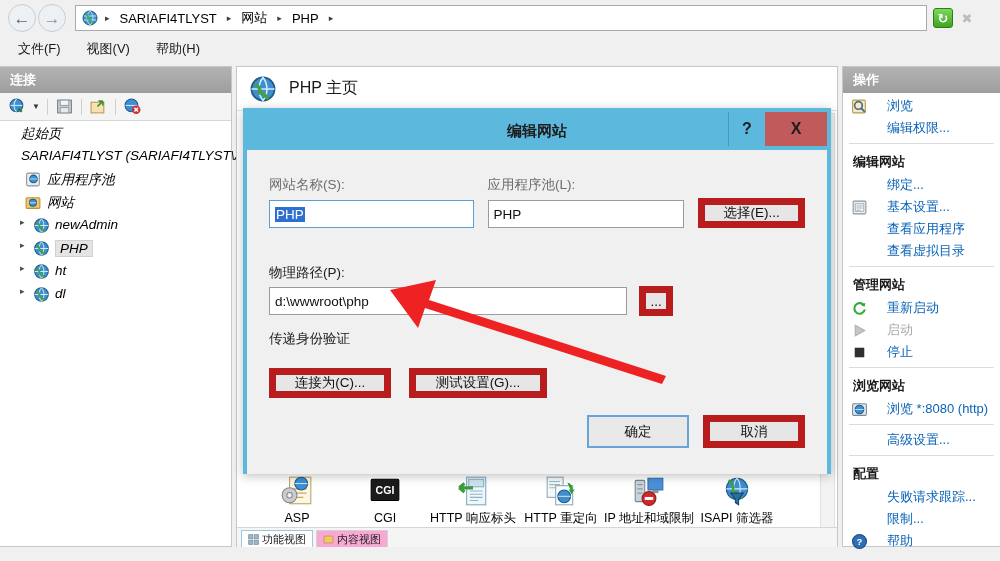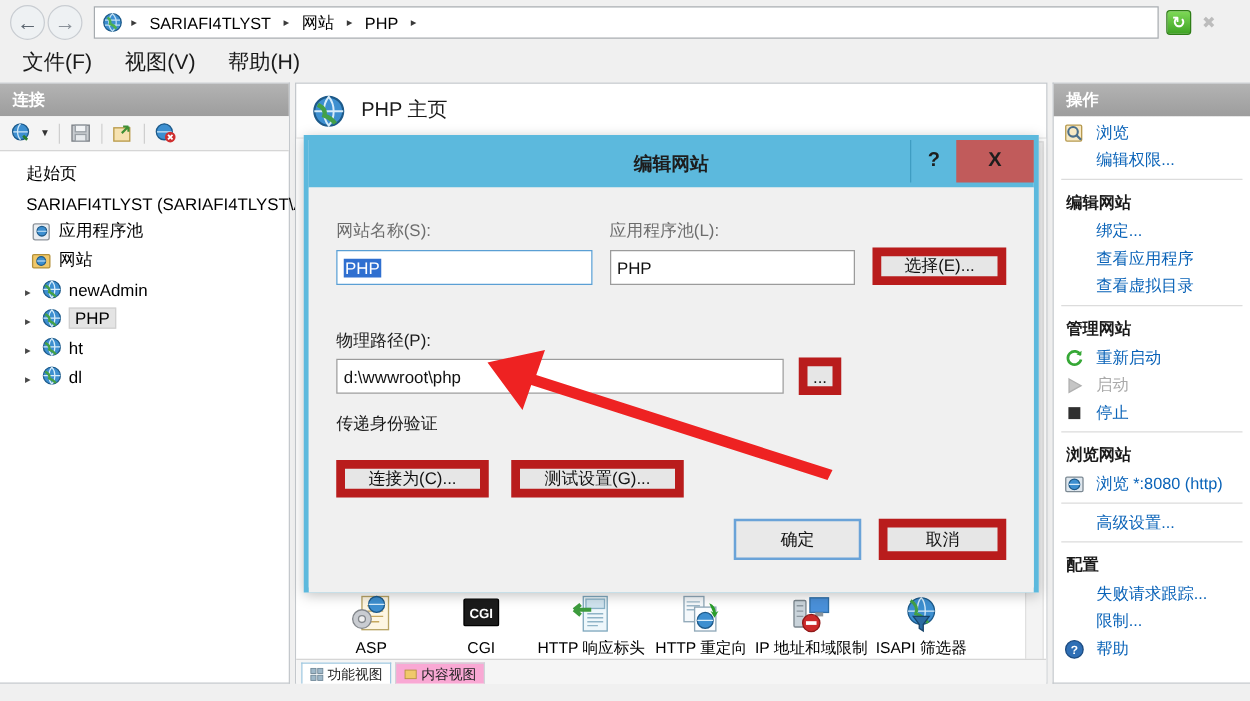--- a/index.html
+++ b/index.html
@@ -50,41 +50,41 @@
   .btn-stop {
     width: 20px; height: 20px; color: #bcbcbc;
     display: flex; align-items: center; justify-content: center; font-size: 13px;
   }
 
   
   .menubar {
     position: absolute; left: 0; top: 36px; width: 1000px; height: 26px;
     background: #f0f0f0; display: flex; align-items: center; padding-left: 18px; gap: 26px;
   }
-  .menu-item { font-size: 17px; color: #1a1a1a; text-align: right; }
+  .menu-item { font-size: 13px; color: #1a1a1a; text-align: right; }
 
   
   .leftpane {
     position: absolute; left: 0; top: 66px; width: 232px; height: 481px;
     background: #fff; border: 1px solid #c4c8cc; border-left: none;
   }
   .pane-head {
     height: 26px; background: #a9a9a9; color: #fff;
     display: flex; align-items: center; padding-left: 10px;
     font-weight: bold; font-size: 13px;
     background: linear-gradient(#b3b3b3,#9d9d9d);
   }
   .conn-toolbar {
     height: 28px; background: #f4f4f4; border-bottom: 1px solid #d6d6d6;
     display: flex; align-items: center; gap: 5px; padding-left: 8px;
   }
   .tb-ico { width: 19px; height: 19px; display:flex; align-items:center; justify-content:center; }
   .tb-sep { width: 1px; height: 16px; background: #cfcfcf; margin: 0 2px; }
   .tree { padding: 4px 0 0 0; }
-  .tnode { display: flex; align-items: flex-end; height: 23px; padding-left: 8px; font-size: 13.5px; white-space: nowrap; }
+  .tnode { display: flex; align-items: flex-start; height: 23px; padding-left: 8px; font-size: 13.5px; white-space: nowrap; font-style: italic; }
   .tnode.lvl1 { padding-left: 8px; }
   .tnode.lvl2 { padding-left: 12px; }
   .tnode.lvl3 { padding-left: 20px; }
   .t-exp { width: 13px; color: #4a4a4a; font-size: 9px; flex:0 0 13px; }
   .t-ico { width: 17px; height: 17px; margin-right: 5px; flex: 0 0 17px; }
   .t-lbl { color: #000; }
   .t-lbl.sel { background: #e4e4e4; border: 1px solid #d0d0d0; padding: 0 4px; }
 
   
   .centerpane {
@@ -136,21 +136,21 @@
   .rightpane {
     position: absolute; left: 842px; top: 66px; width: 158px; height: 481px;
     background: #fff; border: 1px solid #c4c8cc; border-right: none;
   }
   .act-list { padding-top: 2px; }
   .act-sec {
     font-weight: bold; font-size: 13px; color: #1a1a1a;
     padding: 5px 0 3px 10px;
   }
   .act-row {
-    display: flex; align-items: center; height: 22px; padding-left: 8px; gap: 9px;
+    display: flex; align-items: center; height: 22px; padding-left: 8px; gap: 19px;
     white-space: nowrap;
   }
   .act-ico { width: 17px; height: 17px; flex: 0 0 17px; }
   .act-link { color: #0a63b8; font-size: 13px; }
   .act-link.disabled { color: #aaa; }
   .act-div { height: 1px; background: #dcdcdc; margin: 4px 6px; }
 
   
   .wm1 {
     position: absolute; left: 390px; top: 216px; font-size: 31px; font-weight: bold;
@@ -482,20 +482,28 @@
       </div>
 
       <div class="act-div"></div>
       <div class="act-sec">编辑网站</div>
 
       <div class="act-row">
         <span class="act-ico"></span>
         <span class="act-link">绑定...</span>
       </div>
 
+      <div class="act-row">
+        <svg class="act-ico" viewBox="0 0 16 16">
+          <rect x="2" y="2" width="12" height="12" rx="1" fill="#eef2f6" stroke="#8b949c"></rect>
+          <rect x="4" y="4.5" width="8" height="7" fill="#fff" stroke="#a7b0b8"></rect>
+          <path d="M5 6.5 h6 M5 8.5 h6 M5 10.5 h4" stroke="#9fb0bd"></path>
+        </svg>
+        <span class="act-link">基本设置...</span>
+      </div>
 
       <div class="act-row">
         <span class="act-ico"></span>
         <span class="act-link">查看应用程序</span>
       </div>
 
       <div class="act-row">
         <span class="act-ico"></span>
         <span class="act-link">查看虚拟目录</span>
       </div>

